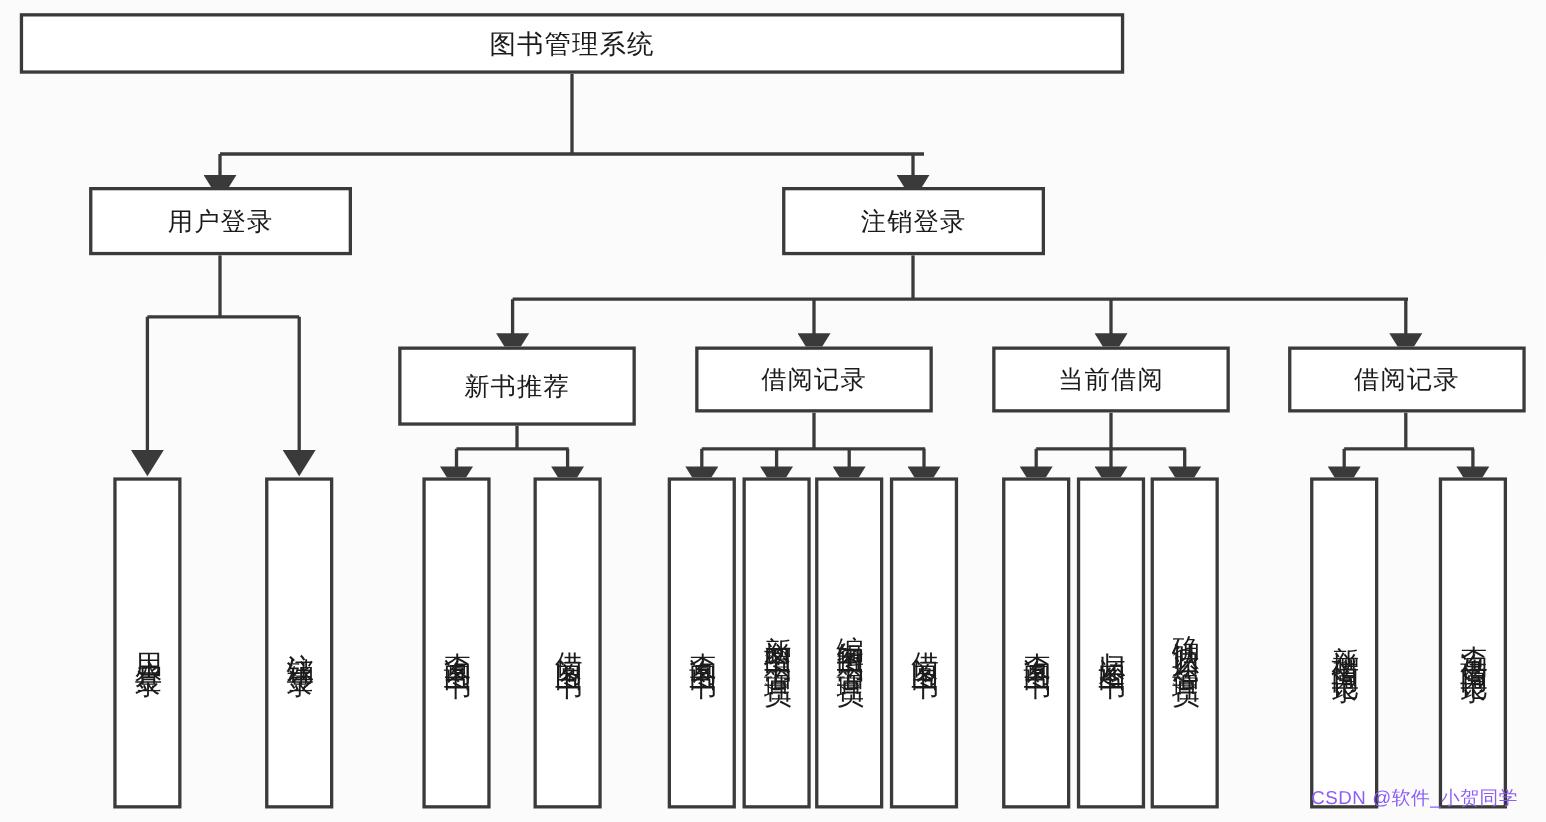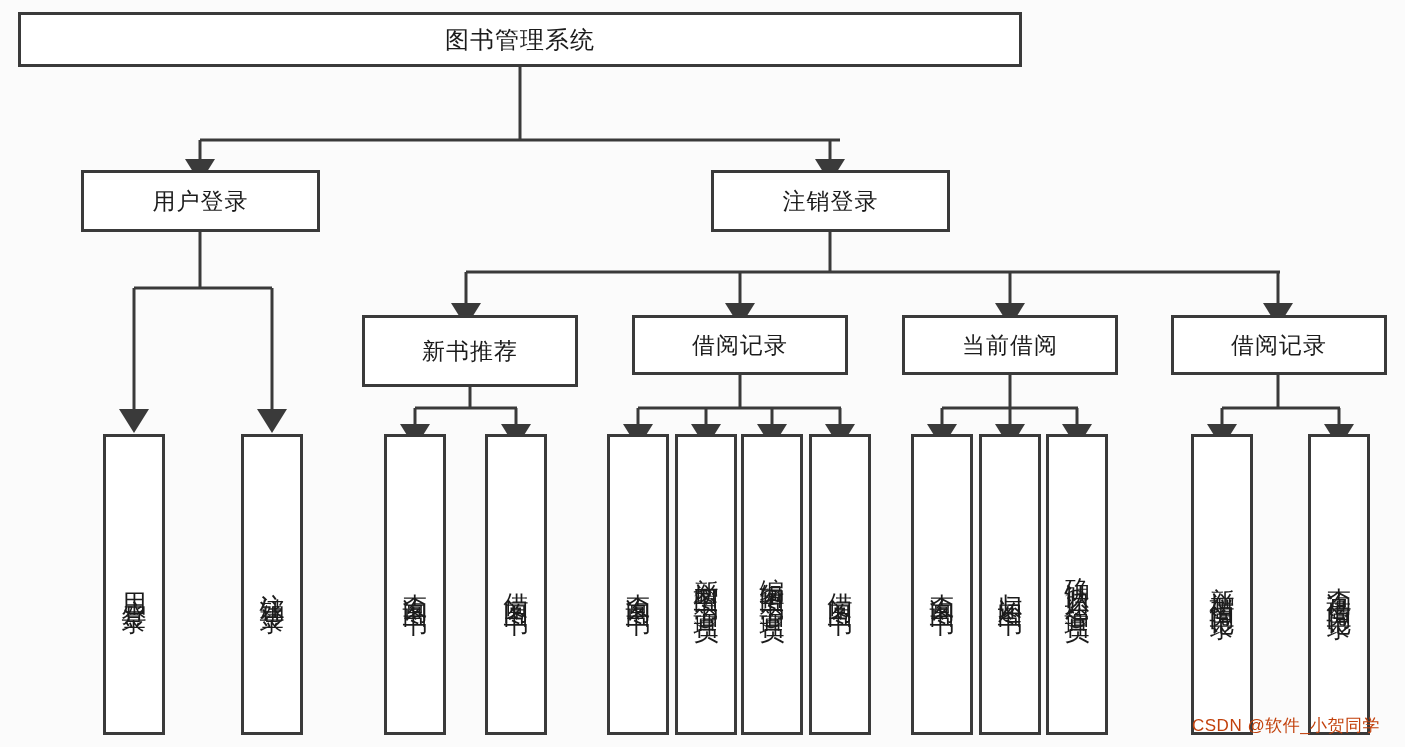--- a/index.html
+++ b/index.html
@@ -17,21 +17,21 @@
     color:#1b1b1b;
   }
   .node.h{font-size:23px;letter-spacing:1px;}
   .node.title{font-size:24px;letter-spacing:1px;}
   .node.v{
     writing-mode:vertical-rl;text-orientation:upright;
     font-size:25px;letter-spacing:6px;line-height:1;
     padding:4px 0;
   }
   .watermark{
-    position:absolute;color:#c2410c;font-size:17px;
+    position:absolute;color:#8b5cf6;font-size:17px;
     letter-spacing:0.5px;white-space:nowrap;user-select:none;
     font-family:"Liberation Sans","DejaVu Sans",sans-serif;
   }
 </style>
 </head>
 <body>
 
 <div id="stage">
 
   <svg id="wires" viewBox="0 0 1405 747" xmlns="http://www.w3.org/2000/svg">

